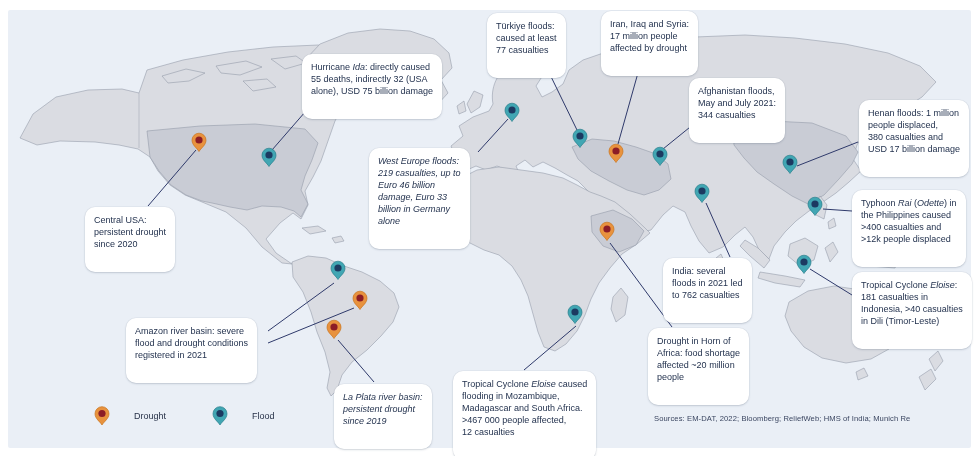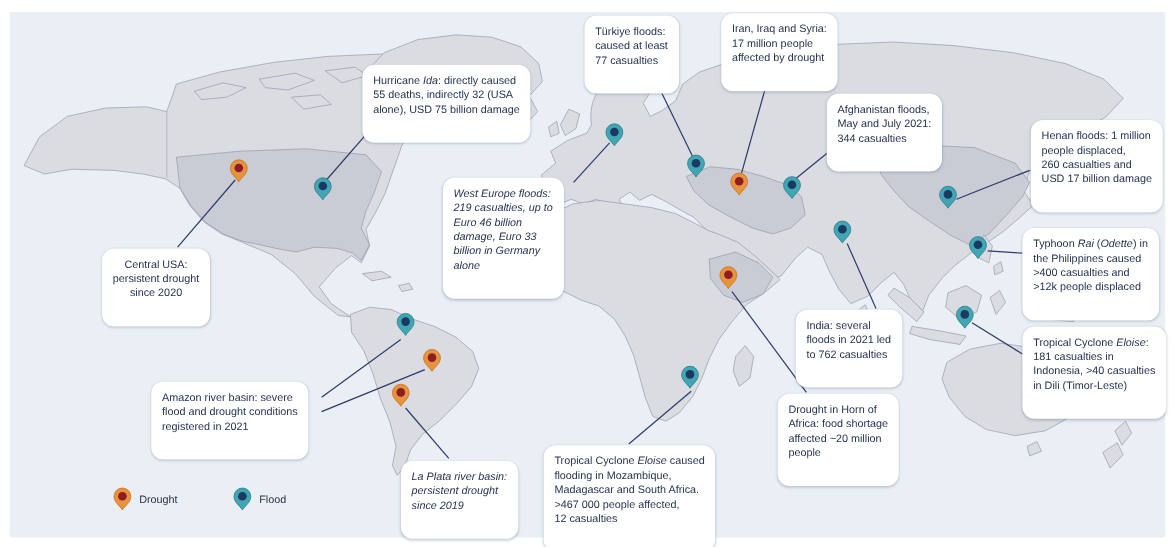--- a/index.html
+++ b/index.html
@@ -11,21 +11,21 @@
   .callout{
     position:absolute;background:#ffffff;border-radius:10px;
     padding:7px 9px 22px 9px;font-size:9px;line-height:1.34;color:#24334f;
     white-space:pre-line;box-shadow:0 1px 2px rgba(70,85,110,.22), 0 0 0 .5px rgba(120,130,150,.12);
     z-index:3;
   }
   .callout em{font-style:italic;}
   .legend{position:absolute;left:94px;top:405px;display:flex;align-items:center;z-index:3;}
   .legend-item{display:flex;align-items:center;margin-right:46px;}
   .legend-item svg{display:block;}
-  .legend-label{margin-left:6px;font-size:9px;color:#283249;}
+  .legend-label{margin-left:24px;font-size:9px;color:#283249;}
   .sources{
     position:absolute;left:654px;top:414px;font-size:7.6px;color:#3a4560;z-index:3;
     letter-spacing:.1px;
   }
   .connector{stroke:#2f3a6b;stroke-width:1;fill:none;}
   .land{fill:#dadce2;stroke:#8f96a6;stroke-width:.55;}
   .land-dark{fill:#c9ccd5;stroke:#8f96a6;stroke-width:.55;}
   .border-line{stroke:#9aa0ae;stroke-width:.5;fill:none;}
 </style>
 </head>
@@ -191,33 +191,33 @@
 caused at least
 77 casualties</span></div>
       <div class="callout" style="left: 601px; top: 11px;"><span>Iran, Iraq and Syria:
 17 million people
 affected by drought</span></div>
       <div class="callout" style="left: 689px; top: 78px;"><span>Afghanistan floods,
 May and July 2021:
 344 casualties</span></div>
       <div class="callout" style="left: 859px; top: 100px;"><span>Henan floods: 1 million
 people displaced,
-260 casualties and
+380 casualties and
 USD 17 billion damage</span></div>
       <div class="callout" style="left: 369px; top: 148px; font-style: italic;"><span>West Europe floods:
 219 casualties, up to
 Euro 46 billion
 damage, Euro 33
 billion in Germany
 alone</span></div>
       <div class="callout" style="left: 852px; top: 190px;"><span>Typhoon </span><em>Rai</em><span> (</span><em>Odette</em><span>) in
 the Philippines caused
 &gt;400 casualties and
 &gt;12k people displaced</span></div>
-      <div class="callout" style="left: 85px; top: 207px; text-align: center;"><span>Central USA:
+      <div class="callout" style="left: 85px; top: 207px;"><span>Central USA:
 persistent drought
 since 2020</span></div>
       <div class="callout" style="left: 852px; top: 272px;"><span>Tropical Cyclone </span><em>Eloise</em><span>:
 181 casualties in
 Indonesia, &gt;40 casualties
 in Dili (Timor-Leste)</span></div>
       <div class="callout" style="left: 663px; top: 258px;"><span>India: several
 floods in 2021 led
 to 762 casualties</span></div>
       <div class="callout" style="left: 126px; top: 318px;"><span>Amazon river basin: severe
@@ -251,13 +251,14 @@
         <svg width="16" height="22" viewBox="-8 -9 16 21">
           <g>
             <path d="M0,10.5 C-2.2,6.8 -7,4.2 -7,-0.8 A7,7 0 1 1 7,-0.8 C7,4.2 2.2,6.8 0,10.5 Z" fill="#41a6b3" stroke="#2d7f8c" stroke-width="0.7"></path>
             <circle cx="0" cy="-1" r="3.6" fill="#1c3a61"></circle>
           </g>
         </svg>
         <span class="legend-label">Flood</span>
       </div>
     </div>
 
+  <div class="sources">Sources: EM-DAT, 2022; Bloomberg; ReliefWeb; HMS of India; Munich Re</div>
 </div>
 
 </body></html>

